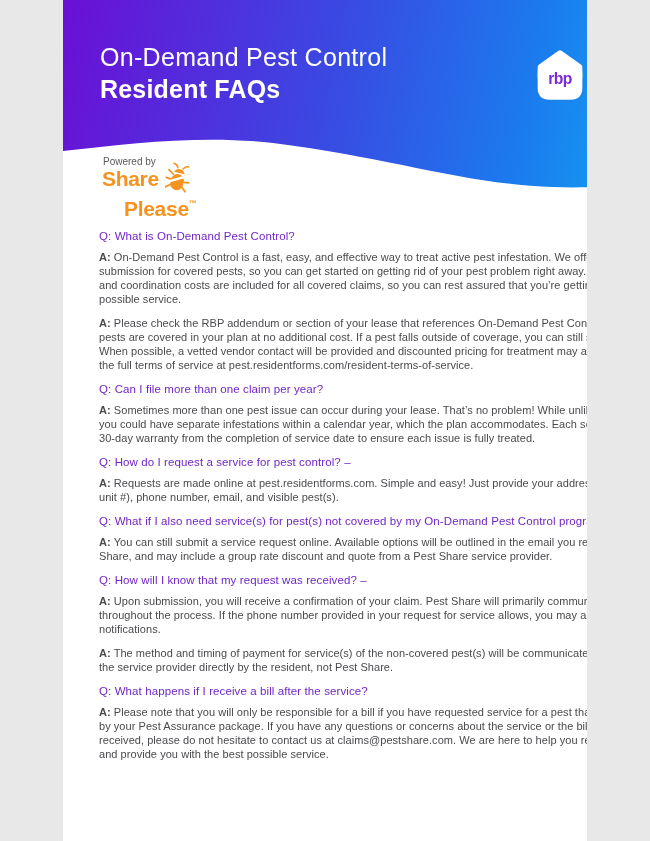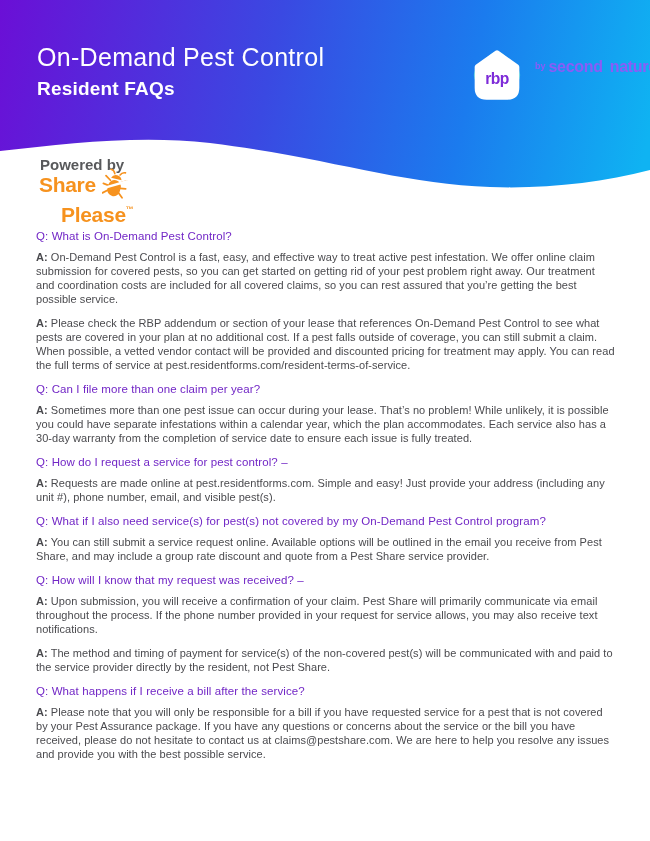--- a/index.html
+++ b/index.html
@@ -6,34 +6,34 @@
     --question-color:#7227c6;
     --answer-color:#4a4a4e;
     --orange:#f6921e;
     --gray:#58595b;
     --rbp-purple:#7d2ad8;
     --title-color:#ffffff;
   }
   *{margin:0;padding:0;box-sizing:border-box;}
   html,body{background:#e8e8e8;}
   body{font-family:"Liberation Sans", sans-serif;}
-  .page{position:relative;width:650px;height:841px;background:#ffffff;overflow:hidden;margin:0 auto;}
+  .page{position:relative;width:524px;height:841px;background:#ffffff;overflow:hidden;margin:0 auto;}
   .hero-bg{position:absolute;top:0;left:0;display:block;}
   .hero-titles{position:absolute;left:37px;top:41px;color:var(--title-color);}
   .hero-titles h1{font-size:25px;font-weight:400;line-height:32px;letter-spacing:0.3px;}
-  .hero-titles h2{font-size:19px;font-weight:800;line-height:32px;letter-spacing:0.2px;}
+  .hero-titles h2{font-size:25px;font-weight:800;line-height:32px;letter-spacing:0.2px;}
   .brand{position:absolute;left:468px;top:46px;display:flex;align-items:flex-start;}
   .rbp-svg{width:58px;height:58px;display:block;}
   .rbp-text{font-family:"Liberation Sans", sans-serif;font-weight:800;font-size:27px;letter-spacing:-1px;}
   .by-brand{display:flex;color:#8b5cf6;margin:14px 13px 0 9px;}
   .by{font-size:9px;font-weight:600;margin:1px 3px 0 0;}
   .sn{display:flex;flex-direction:row;font-size:16px;font-weight:800;line-height:14px;letter-spacing:-0.3px;}
   .sn .l2{margin-left:7px;}
   .powered{position:absolute;left:39px;top:156px;}
-  .powered-label{font-size:15px;color:var(--gray);margin:0 0 1px 1px;font-weight:700;}
+  .powered-label{font-size:10px;color:var(--gray);margin:0 0 1px 1px;font-weight:400;}
   .ps-line1{display:flex;align-items:flex-start;}
   .ps-word{color:var(--orange);font-weight:800;font-size:21px;line-height:21px;letter-spacing:-0.3px;}
   .beetle{width:27px;height:34px;margin:-6px 0 0 6px;}
   .ps-line2{margin:-3px 0 0 22px;color:var(--orange);font-weight:800;font-size:21px;line-height:21px;letter-spacing:-0.3px;}
   .ps-line2 sup{font-size:8px;vertical-align:10px;}
   .faq-list{position:absolute;left:36px;top:229px;width:579px;}
   .faq-item{margin-bottom:10px;}
   .faq-q{color:var(--question-color);font-size:11.5px;font-weight:400;line-height:15px;margin-bottom:6px;letter-spacing:0.1px;}
   .faq-a{color:var(--answer-color);font-size:11px;line-height:14px;letter-spacing:0.05px;}
   .a-prefix{font-weight:700;}

